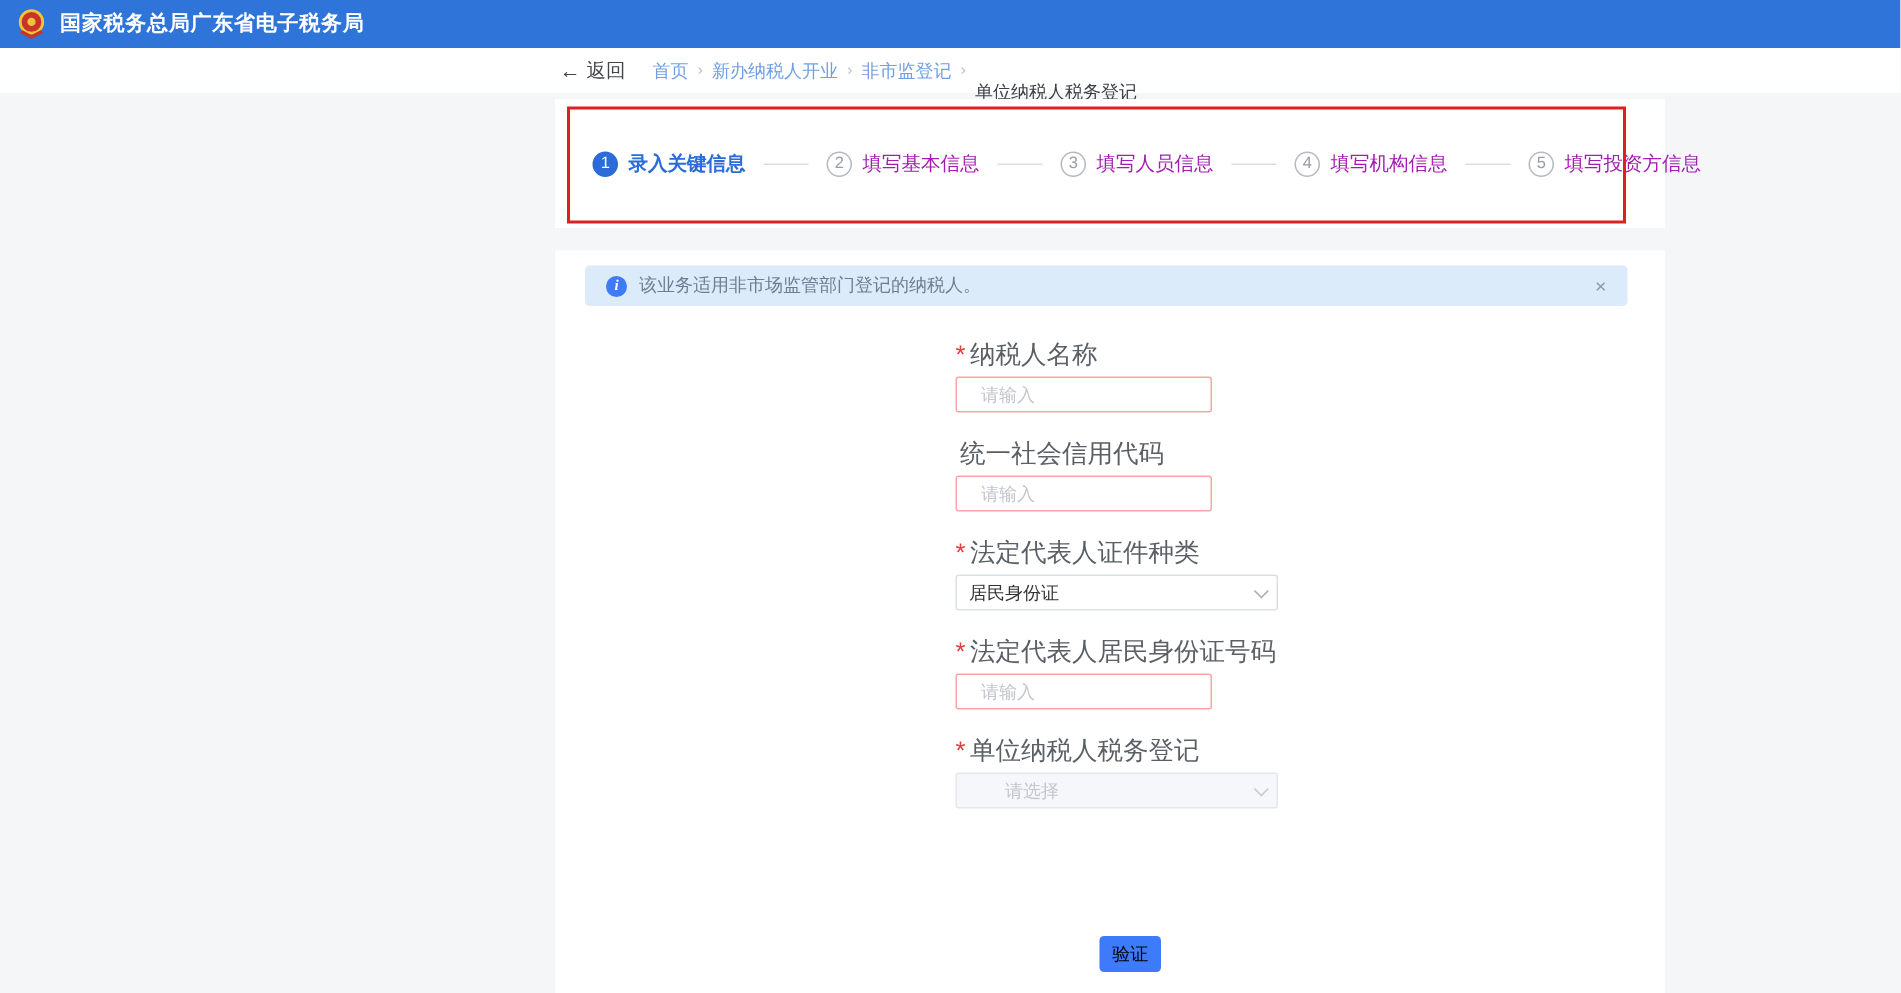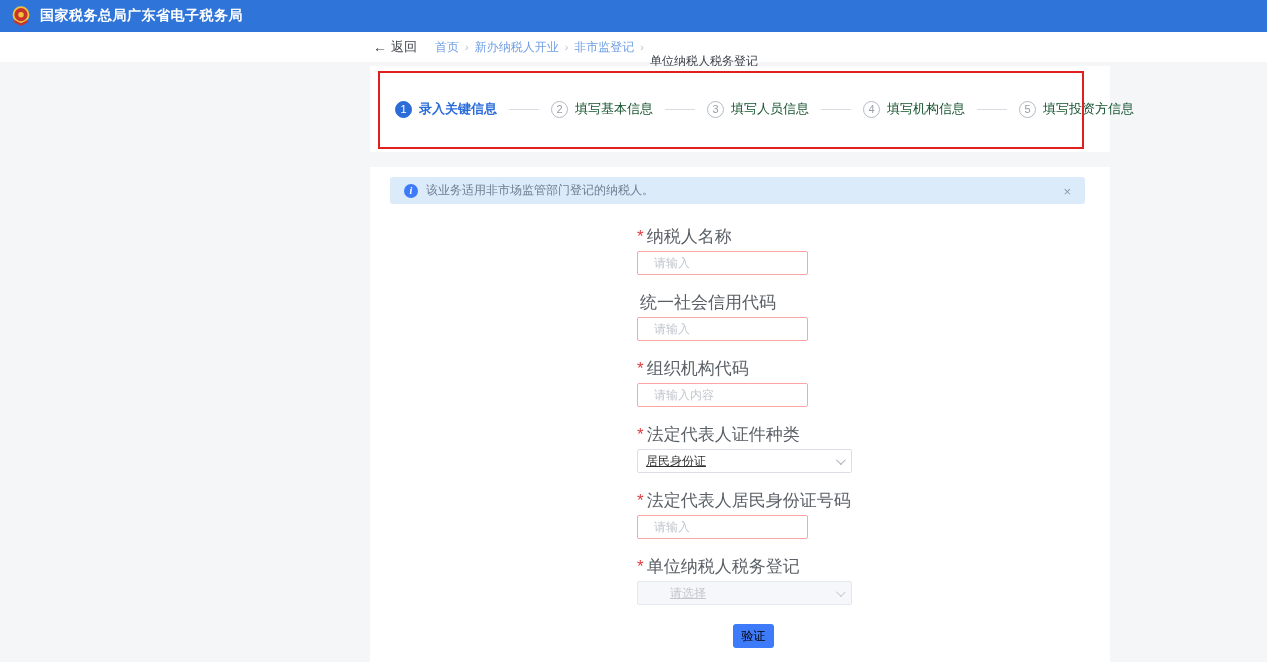--- a/index.html
+++ b/index.html
@@ -43,21 +43,21 @@
   .stepper {
     position:absolute; left:395px; top:66px; width:690px; height:86px;
     display:flex; align-items:center;
   }
   .step { display:flex; align-items:center; white-space:nowrap; }
   .step-circle {
     width:17px; height:17px; border-radius:50%; font-size:11px;
     display:flex; align-items:center; justify-content:center;
     border:1px solid #b4b9c2; color:#979da6; background:#ffffff; flex:none;
   }
-  .step-label { font-size:13px; color:#14532d; margin-left:7px; }
+  .step-label { font-size:13px; color:#a21caf; margin-left:7px; }
   .step.active .step-circle { background:#2b6cd9; border-color:#2b6cd9; color:#ffffff; }
   .step.active .step-label { color:#2b6cd9; font-weight:bold; }
   .step-line { flex:1 1 auto; height:1px; background:#d9dde3; margin:0 12px; min-width:30px; }
 
   
   .form-card {
     position:absolute; left:370px; top:167px; width:740px; height:495px;
     background:#ffffff;
   }
   .alert {
@@ -85,21 +85,21 @@
     width:171px; height:24px; border:1px solid #fca5a5; border-radius:2px;
     padding:0 16px; font-size:12px; color:#333; background:#fff; outline:none;
     font-family:"Liberation Sans","DejaVu Sans",sans-serif;
   }
   .tx-input::placeholder { color:#c2c6cd; }
   .tx-select {
     width:215px; height:24px; border:1px solid #dcdfe6; border-radius:2px;
     padding:0 8px; font-size:12px; background:#fff; display:flex;
     align-items:center; justify-content:space-between; cursor:pointer;
   }
-  .tx-select .sel-value { color:#333;text-decoration:underline; }
+  .tx-select .sel-value { color:#333; }
   .tx-select.disabled { background:#f5f7fa; border-color:#e4e7ed; cursor:not-allowed; }
   .tx-select.disabled .sel-value { color:#c2c6cd;margin-left:24px; }
   .chevron {
     width:7px; height:7px; border-right:1px solid #a8adb5; border-bottom:1px solid #a8adb5;
     transform:rotate(45deg) translateY(-2px); flex:none; margin-left:6px;
   }
   .tx-select.disabled .chevron { border-color:#c6cad1; }
 
   .verify-btn {
     position:absolute; left:363px; top:457px; width:41px; height:24px;
@@ -186,26 +186,20 @@
         <input class="tx-input" type="text" placeholder="请输入" style="">
       </div>
 
       <div class="field">
         <div class="field-label">
           <span class="req"></span><span>统一社会信用代码</span>
         </div>
         <input class="tx-input" type="text" placeholder="请输入" style="">
       </div>
 
-      <div class="field">
-        <div class="field-label">
-          <span class="req">*</span><span>组织机构代码</span>
-        </div>
-        <input class="tx-input" type="text" placeholder="请输入内容" style="">
-      </div>
 
       <div class="field">
         <div class="field-label">
           <span class="req">*</span><span>法定代表人证件种类</span>
         </div>
         <div class="tx-select">
           <span class="sel-value">居民身份证</span>
           <span class="chevron"></span>
         </div>
       </div>

